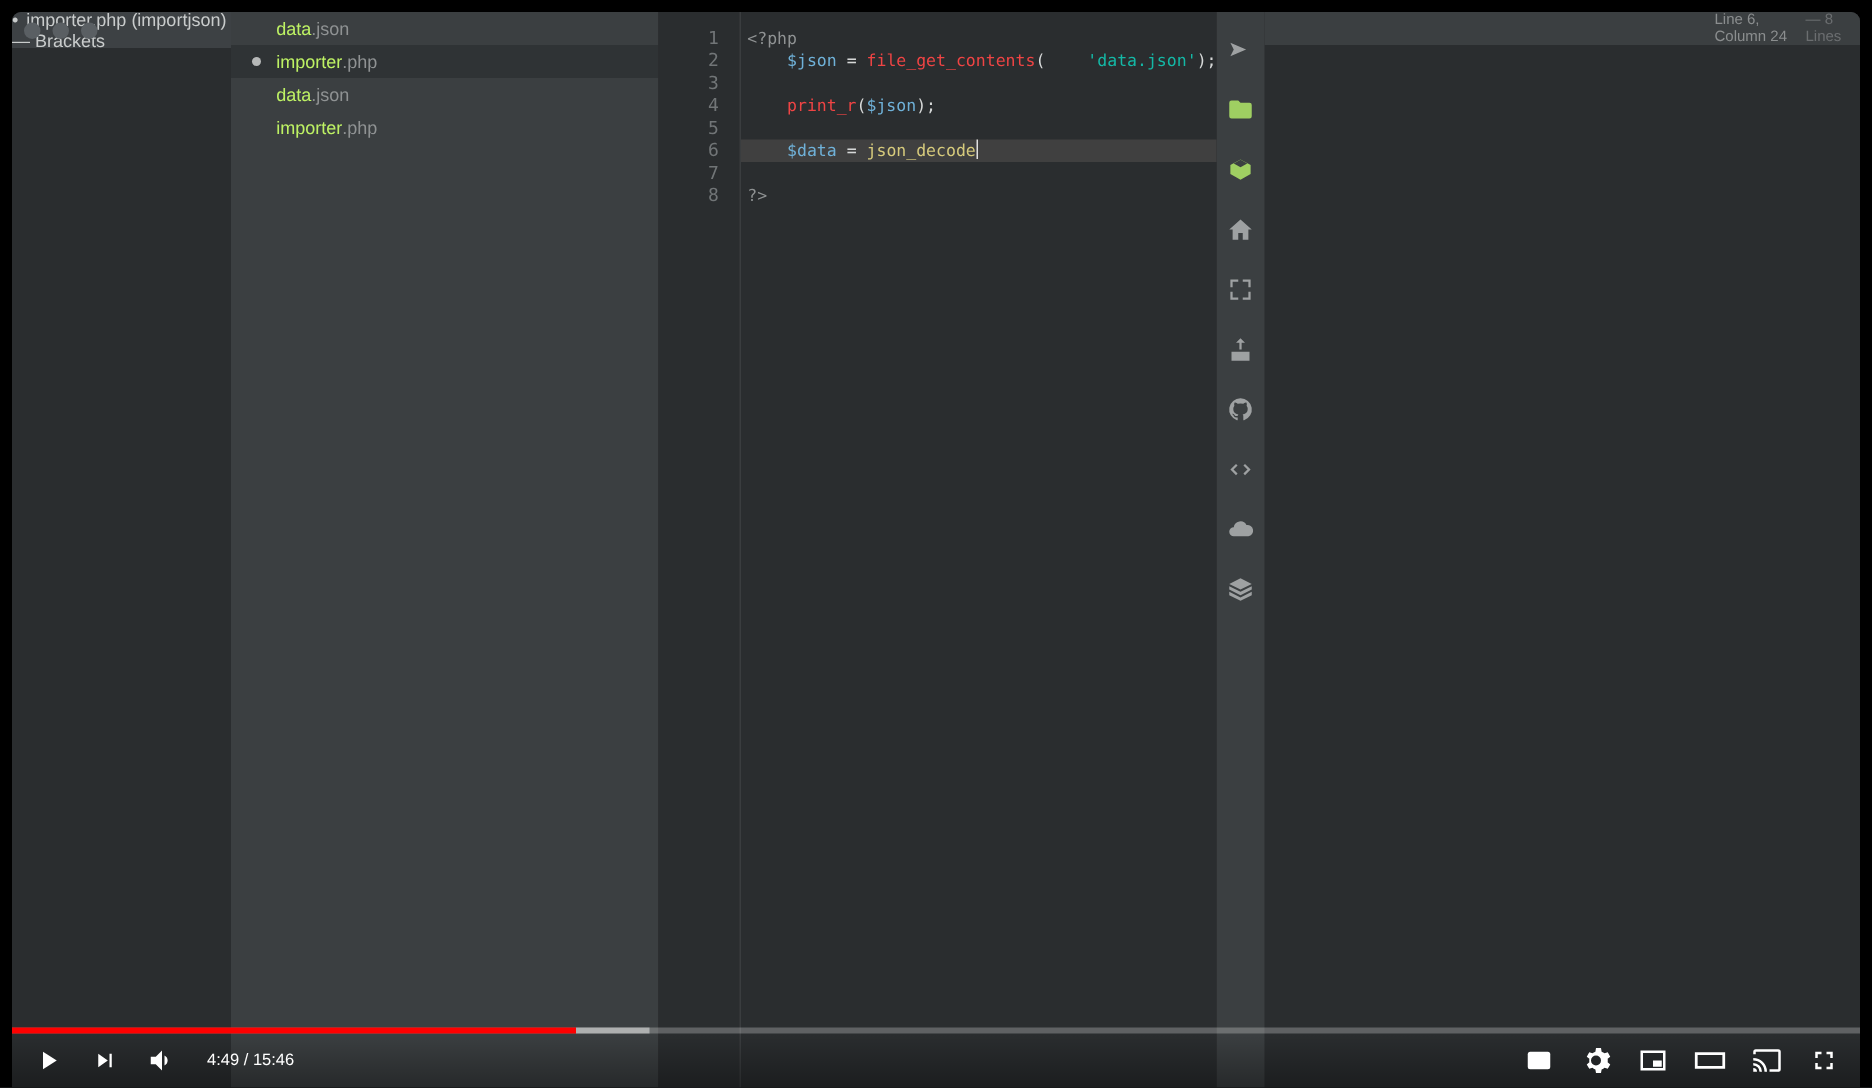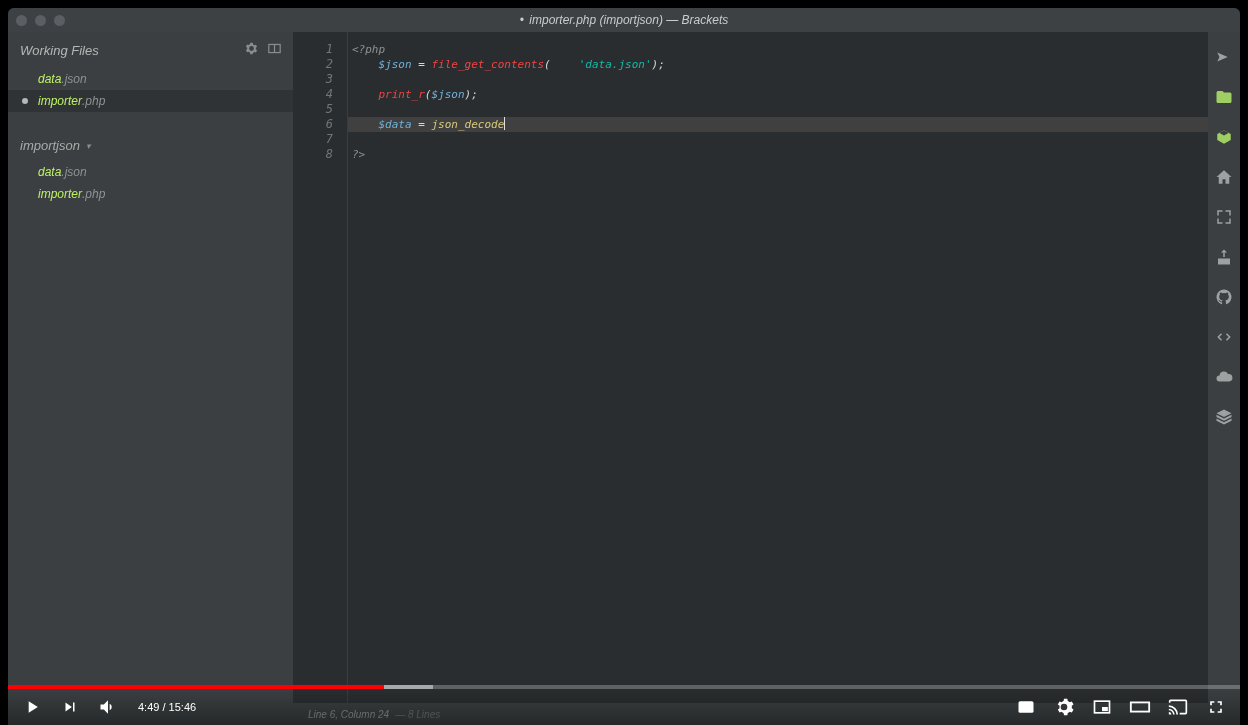--- a/index.html
+++ b/index.html
@@ -6,24 +6,23 @@
 body {
   width: 1248px; height: 725px;
   font-family: -apple-system, "Helvetica Neue", Arial, sans-serif;
   background: #000;
   overflow: hidden;
   position: relative;
 }
 .app-window {
   position: absolute; top: 8px; left: 8px; right: 8px; bottom: 0;
   background: #2a2d2f;
-  display: flex; flex-direction: column;
+  display: flex; flex-direction: row;
   border-radius: 6px 6px 0 0;
   overflow: hidden;
-  font-style: italic;
 }
 .titlebar {
   height: 24px;
   background: #3d4144;
   display: flex; align-items: center; justify-content: center;
   position: relative;
 }
 .traffic-lights {
   position: absolute; left: 8px; display: flex; gap: 8px;
 }
@@ -145,51 +144,31 @@
     </div>
     <div class="title">
       <span class="dot">•</span>
       <span>importer.php (importjson) — Brackets</span>
     </div>
   </div>
 
   <div class="main">
 
     <div class="sidebar">
-      <div class="wf-header">
-        <span class="label">Working Files</span>
-        <span class="icons">
-          <span style="color:#8a8d8e">
-            <svg viewBox="0 0 16 16" width="13" height="13">
-                <path d="M8 5a3 3 0 100 6 3 3 0 000-6zM13.4 8c0 .3 0 .6-.1.9l1.6 1.3-1.5 2.6-1.9-.6c-.5.4-1 .7-1.6.9L9.5 15h-3l-.4-2c-.6-.2-1.1-.5-1.6-.9l-1.9.6L1.1 10l1.6-1.3A5.5 5.5 0 012.6 8c0-.3 0-.6.1-.9L1.1 5.8l1.5-2.6 1.9.6c.5-.4 1-.7 1.6-.9L6.5 1h3l.4 2c.6.2 1.1.5 1.6.9l1.9-.6 1.5 2.6-1.6 1.3c.1.3.1.6.1.8z"></path>
-              </svg>
-          </span>
-          <span style="color:#8a8d8e">
-            <svg viewBox="0 0 16 16" width="13" height="13">
-                <rect x="1" y="3" width="14" height="10" fill="none" stroke="currentColor" stroke-width="1.5"></rect>
-                <line x1="8" y1="3" x2="8" y2="13" stroke="currentColor" stroke-width="1.5"></line>
-              </svg>
-          </span>
-        </span>
-      </div>
       <div class="wf-list" id="wf-list">
           <div class="item">
             <span class="name-base">data</span>
             <span class="name-ext">.json</span>
           </div>
           <div class="item active dirty">
             <span class="name-base">importer</span>
             <span class="name-ext">.php</span>
           </div>
         </div>
 
-      <div class="project-header">
-        <span>importjson</span>
-        <span style="font-size:9px;color:#8a8d8e">▾</span>
-      </div>
       <div class="proj-files" id="proj-files">
           <div class="item">
             <span class="name-base">data</span>
             <span class="name-ext">.json</span>
           </div>
           <div class="item">
             <span class="name-base">importer</span>
             <span class="name-ext">.php</span>
           </div>
         </div>

